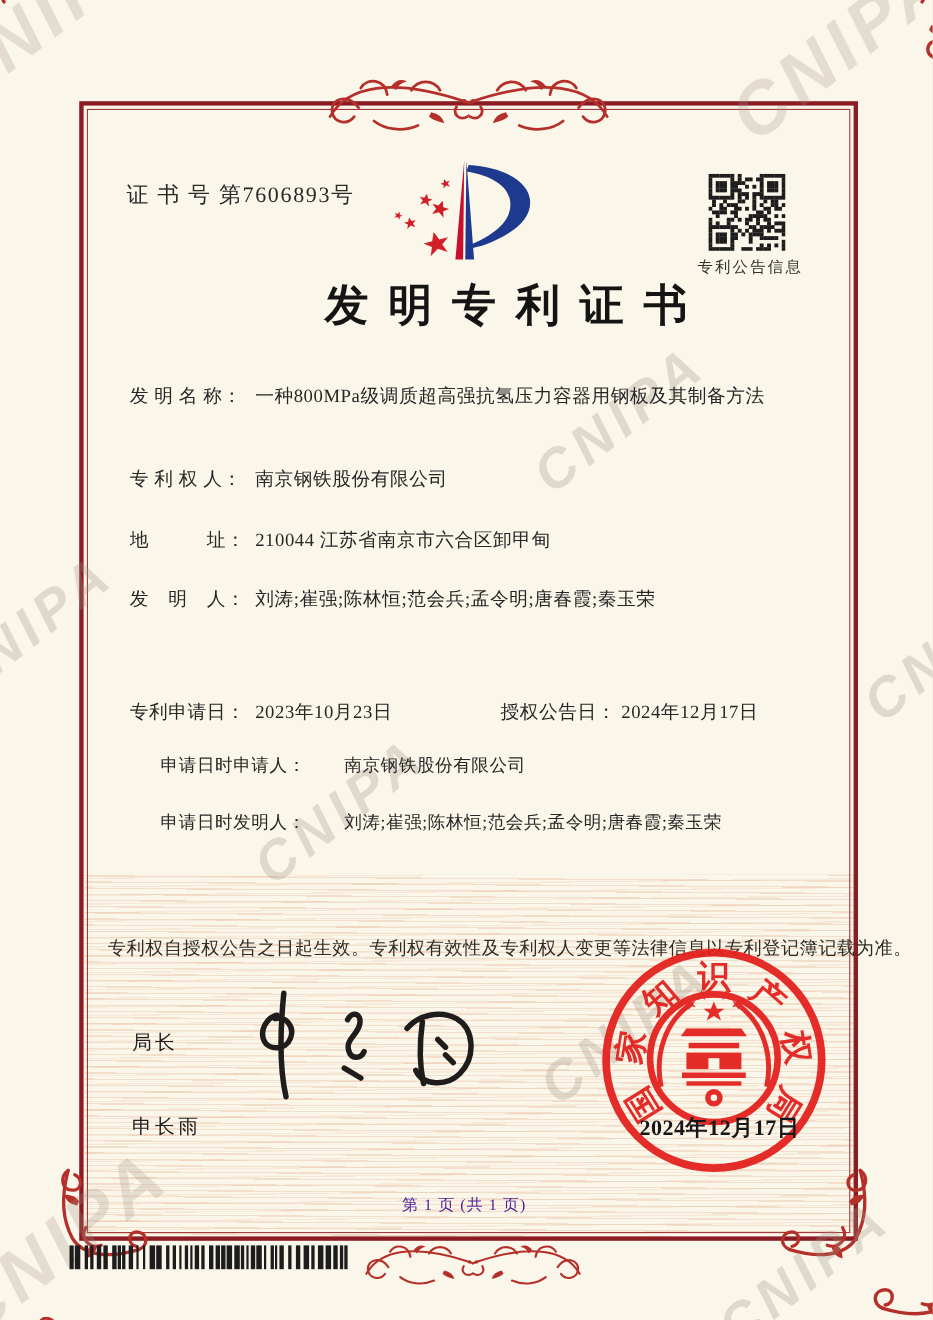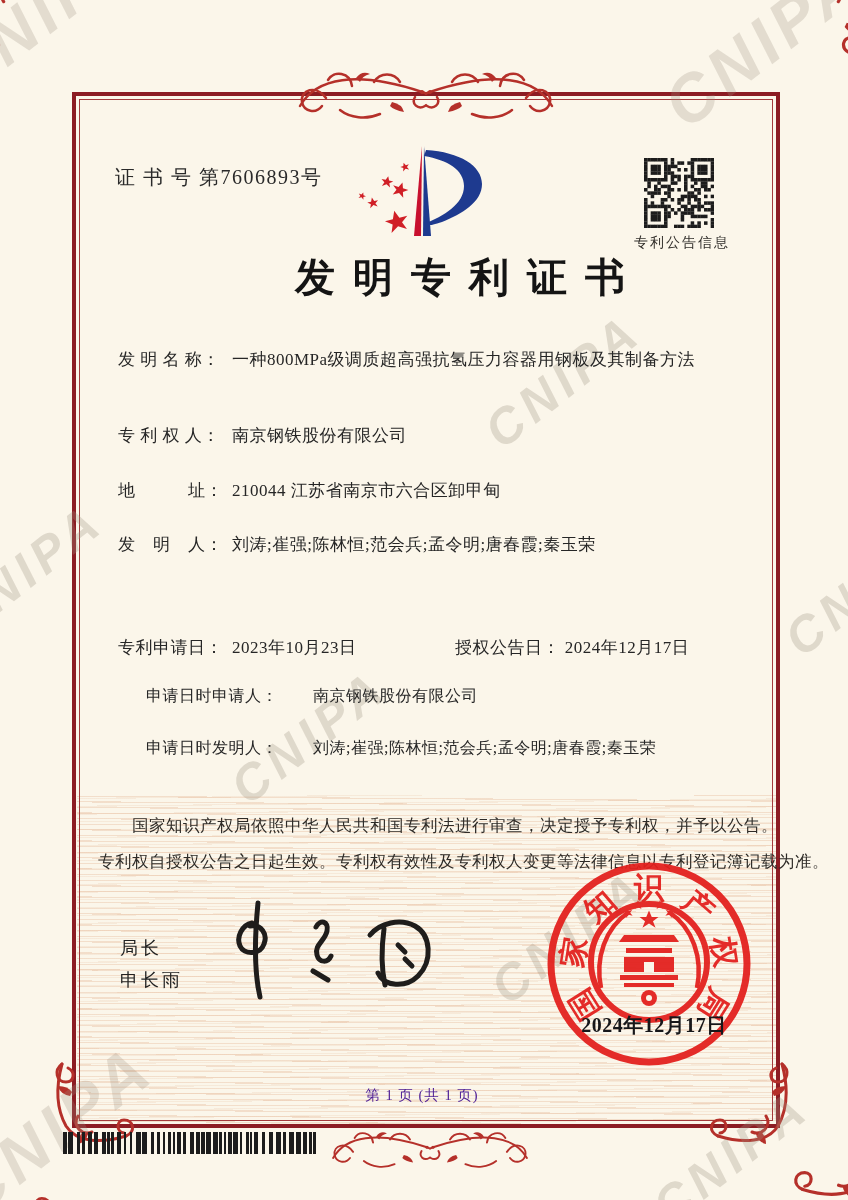--- a/index.html
+++ b/index.html
@@ -405,25 +405,24 @@
     <span class="lbl">专利申请日：</span><span>2023年10月23日</span>
     <span class="col2"><span>授权公告日：</span> <span>2024年12月17日</span></span>
   </div>
   <div class="row" style="top:686px;font-size:16px">
     <span class="lbl-wide">申请日时申请人：</span><span>南京钢铁股份有限公司</span>
   </div>
   <div class="row" style="top:738px;font-size:16px">
     <span class="lbl-wide">申请日时发明人：</span><span>刘涛;崔强;陈林恒;范会兵;孟令明;唐春霞;秦玉荣</span>
   </div>
 
-  <div class="stmt" style="top:815px;padding-left:34px">国家知识产权局依照中华人民共和国专利法进行审查，决定授予专利权，并予以公告。</div>
   <div class="stmt" style="top:851px">专利权自授权公告之日起生效。专利权有效性及专利权人变更等法律信息以专利登记簿记载为准。</div>
 
   <div class="signer" style="top:936px">局长</div>
-  <div class="signer" style="top:968px">申长雨</div>
+  <div class="signer" style="top:1012px">申长雨</div>
 
   <svg class="signature" width="250" height="115" viewBox="0 0 250 115">
     <g fill="none" stroke="#1f1d1b" stroke-width="5" stroke-linecap="round" stroke-linejoin="round">
       <path d="M40,30 C30,32 24,44 28,53 C32,62 48,62 52,51 C56,41 49,31 38,33"></path>
       <path d="M46,10 C43,40 42,78 48,104"></path>
       <path d="M104,34 C108,26 117,28 115,38 C113,48 102,52 105,62 C107,70 116,70 119,63"></path>
       <path d="M101,78 L116,87"></path>
       <path d="M158,42 C168,30 188,25 203,33 C219,42 221,68 206,83 C194,95 172,94 166,80"></path>
       <path d="M172,36 C169,58 169,74 173,92"></path>
       <path d="M186,52 l7,7"></path>

